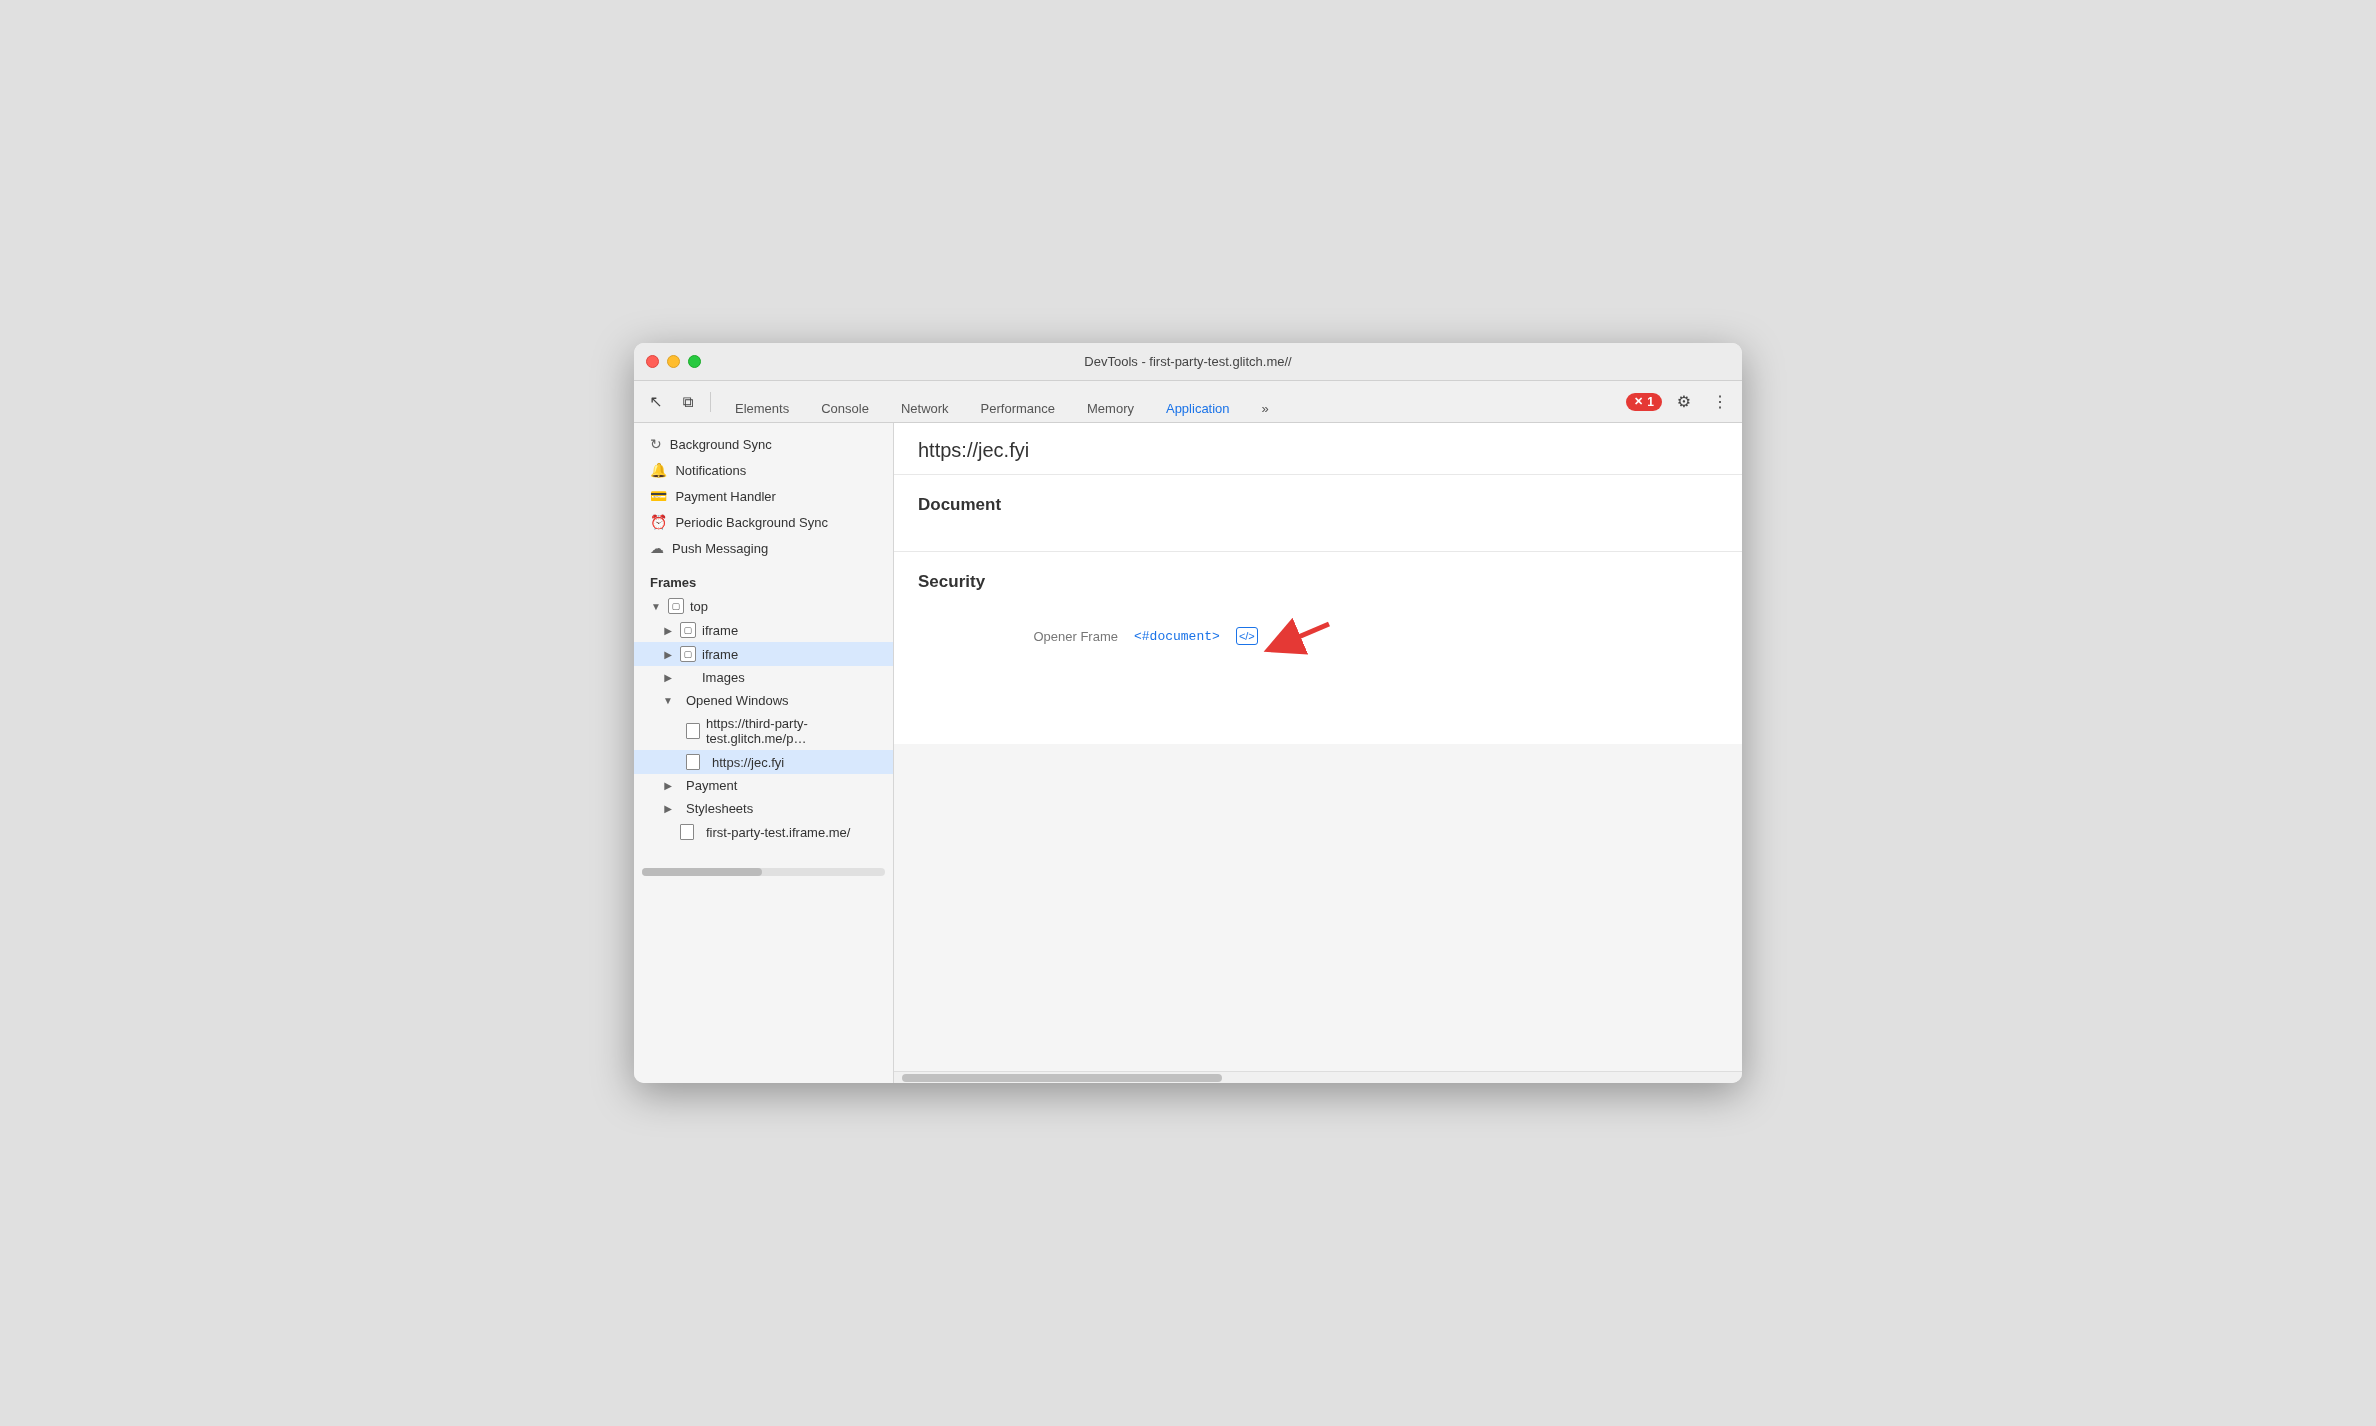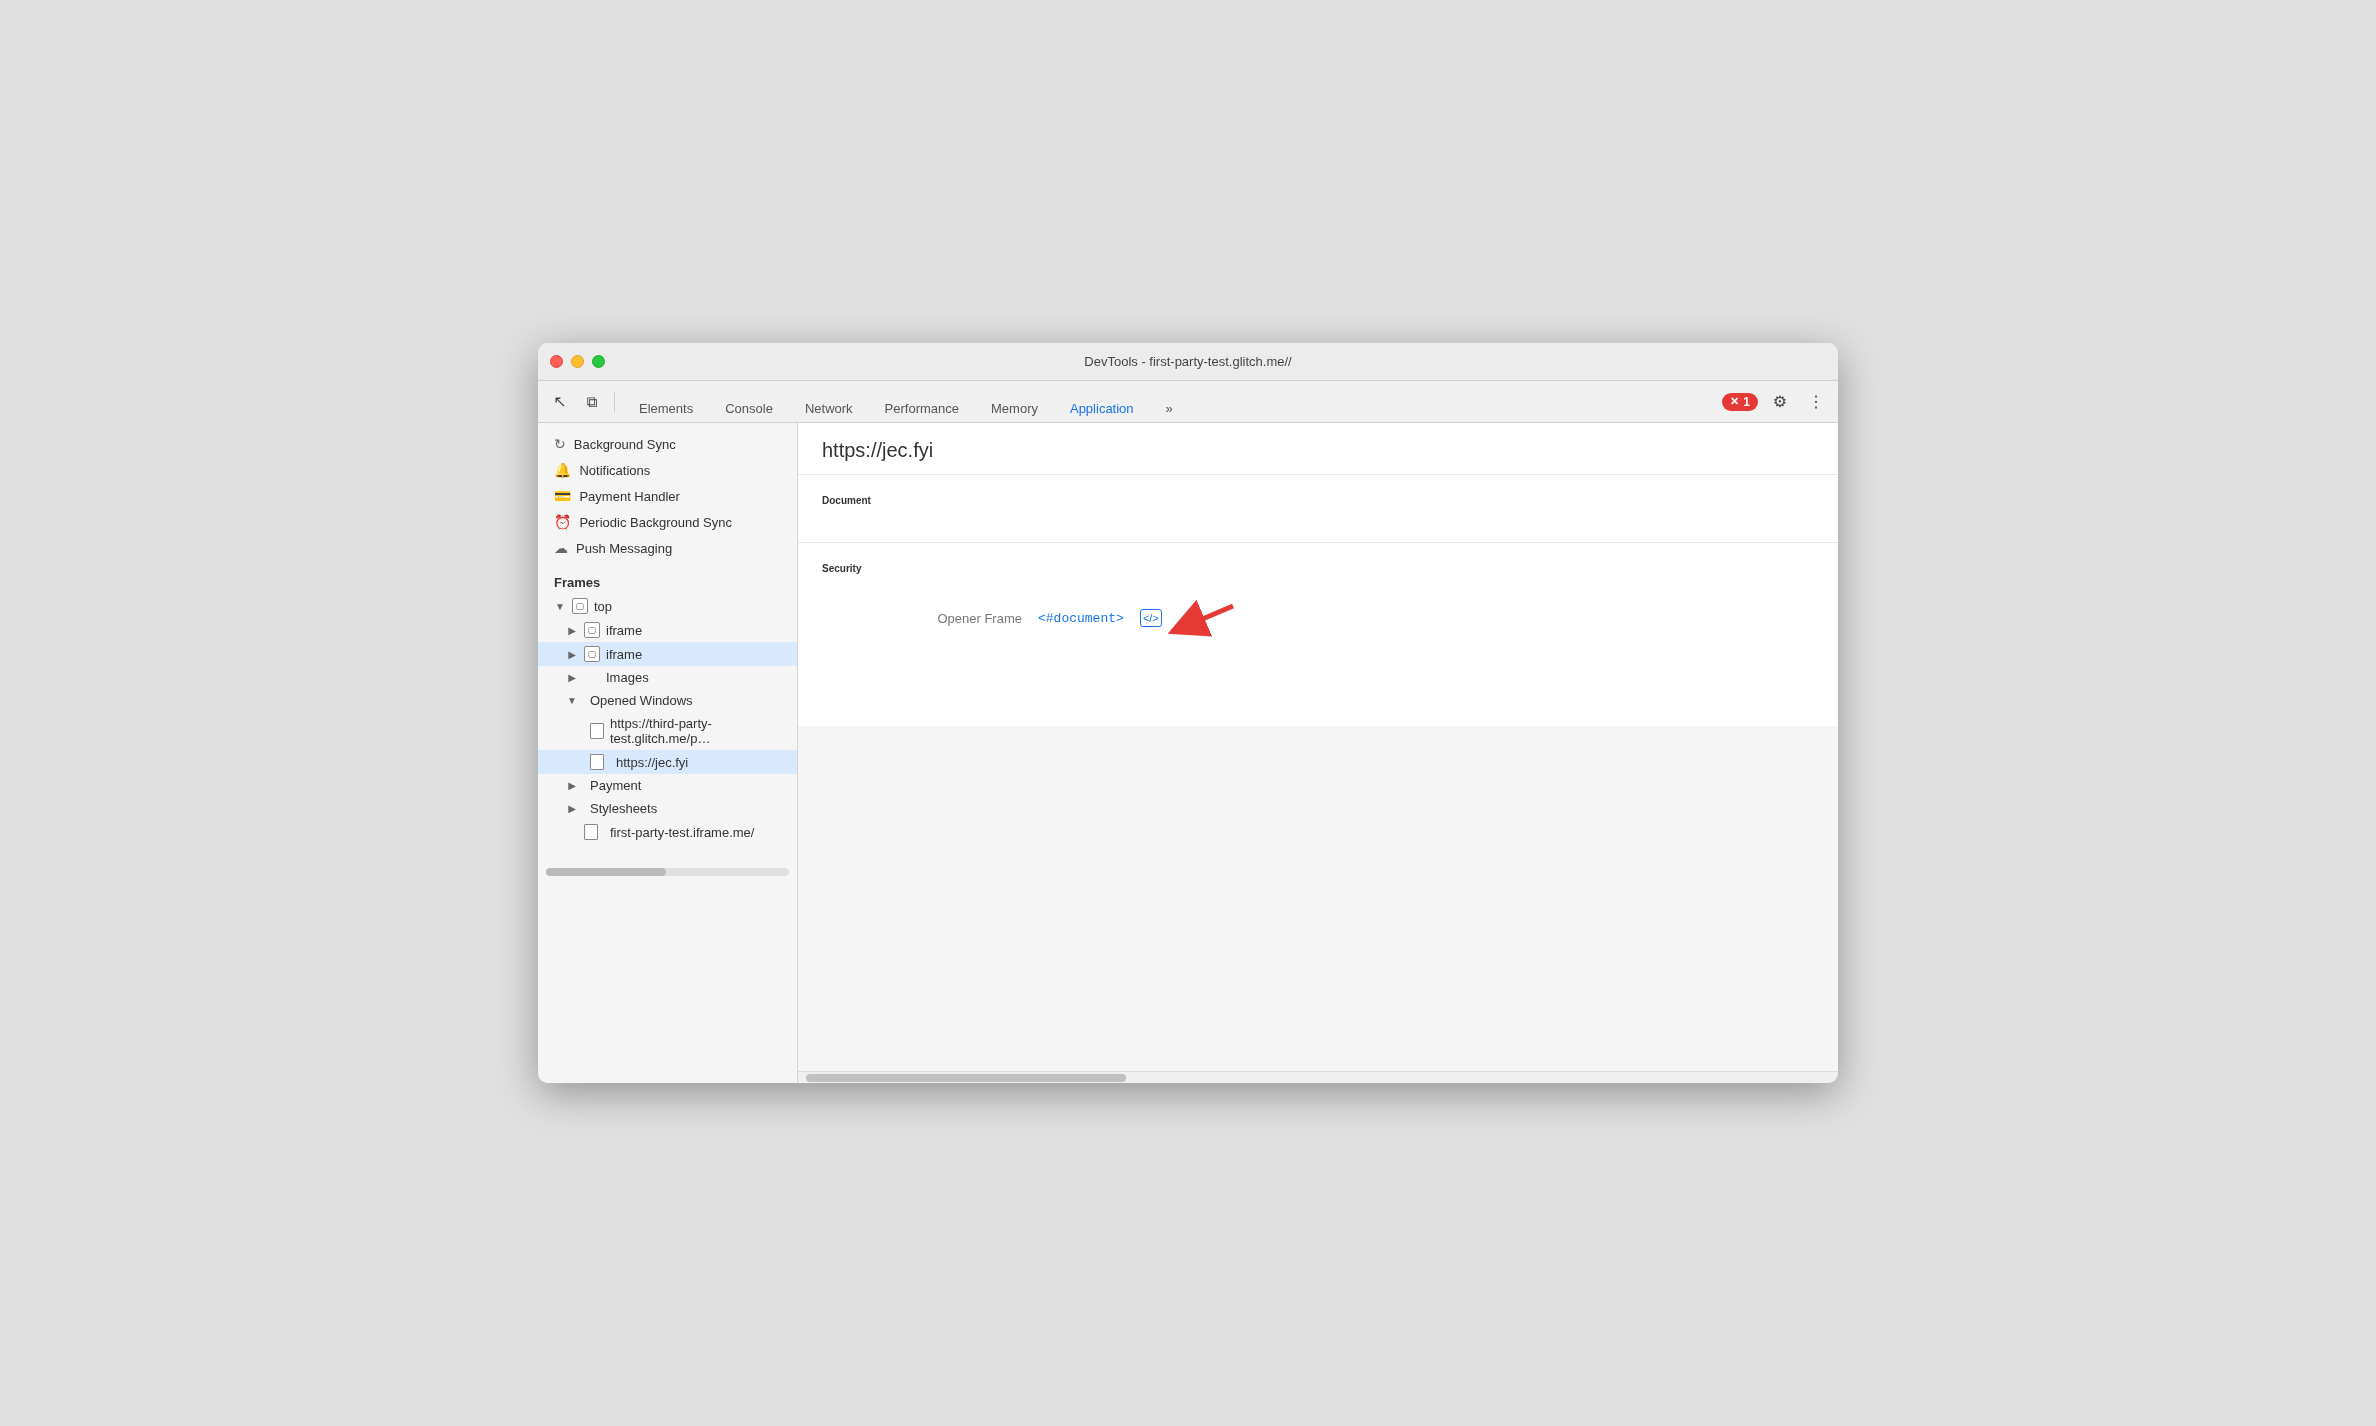--- a/index.html
+++ b/index.html
@@ -6,21 +6,21 @@
     body {
       background: #e0e0e0;
       font-family: -apple-system, BlinkMacSystemFont, 'Helvetica Neue', Arial, sans-serif;
       font-size: 13px;
       display: flex;
       align-items: center;
       justify-content: center;
       min-height: 100vh;
     }
     .window {
-      width: 1300px;
+      width: 1108px;
       background: #f5f5f5;
       border-radius: 10px;
       box-shadow: 0 10px 40px rgba(0,0,0,0.35);
       overflow: hidden;
     }
     
     .titlebar {
       background: #ececec;
       height: 38px;
       display: flex;
@@ -223,21 +223,21 @@
       padding: 16px 24px 12px;
       font-size: 20px;
       color: #333;
       border-bottom: 1px solid #e8e8e8;
     }
     .content-section {
       border-bottom: 1px solid #e8e8e8;
       padding: 20px 24px;
     }
     .section-title {
-      font-size: 10px;
+      font-size: 17px;
       font-weight: 600;
       color: #333;
       margin-bottom: 16px;
     }
     .field-row {
       display: flex;
       align-items: center;
       padding: 6px 0;
       gap: 16px;
     }

